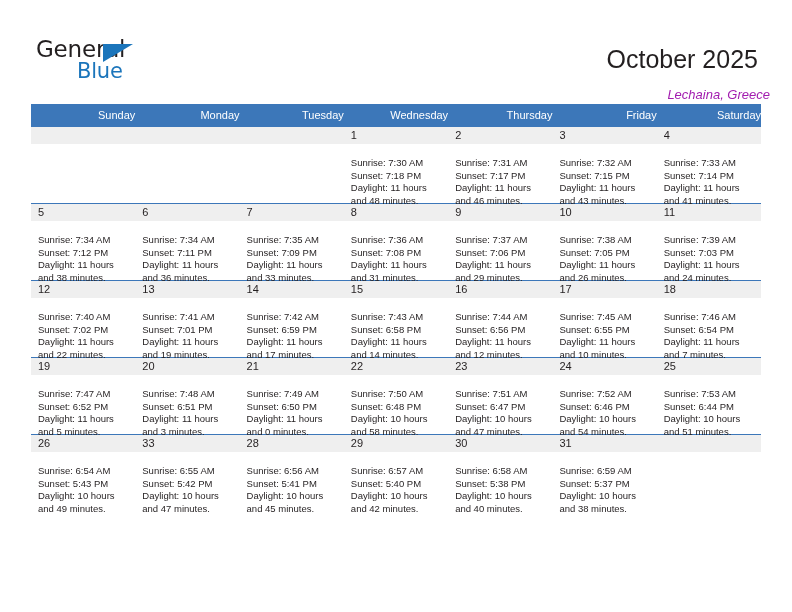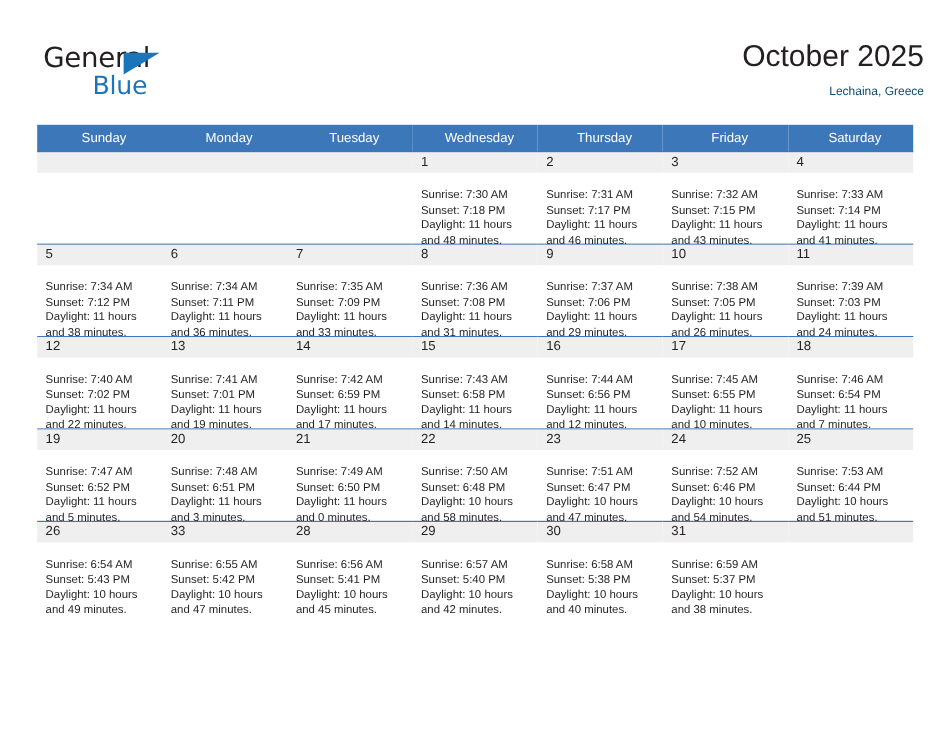--- a/index.html
+++ b/index.html
@@ -74,44 +74,45 @@
     position: absolute;
     right: 36px;
     top: 32px;
     text-align: right;
   }
   .cal-title {
     font-size: 25px;
     line-height: 30px;
     color: #231f20;
     font-weight: normal;
-    margin: 0;
+    margin: 12px;
   }
   .cal-subtitle {
-    font-size: 10px;
+    font-size: 13px;
     line-height: 18px;
-    color: #0c4a6e;
+    color: #a21caf;
     margin: 6px 0 0 0;
+    font-style: italic;
   }
 
   
   .calendar {
     position: absolute;
     left: 31px;
     top: 104px;
     width: 730px;
     border-collapse: collapse;
     table-layout: fixed;
   }
   .calendar th {
     background: #3c77b9;
     color: #ffffff;
     font-size: 11px;
     font-weight: normal;
-    text-align: center;
+    text-align: right;
     padding: 5px 0 5px 7px;
     height: 12px;
     border: none;
   }
   .calendar td {
     vertical-align: top;
     padding: 0;
     border: none;
     border-top: 1px solid #3c77b9;
     height: 76px;

